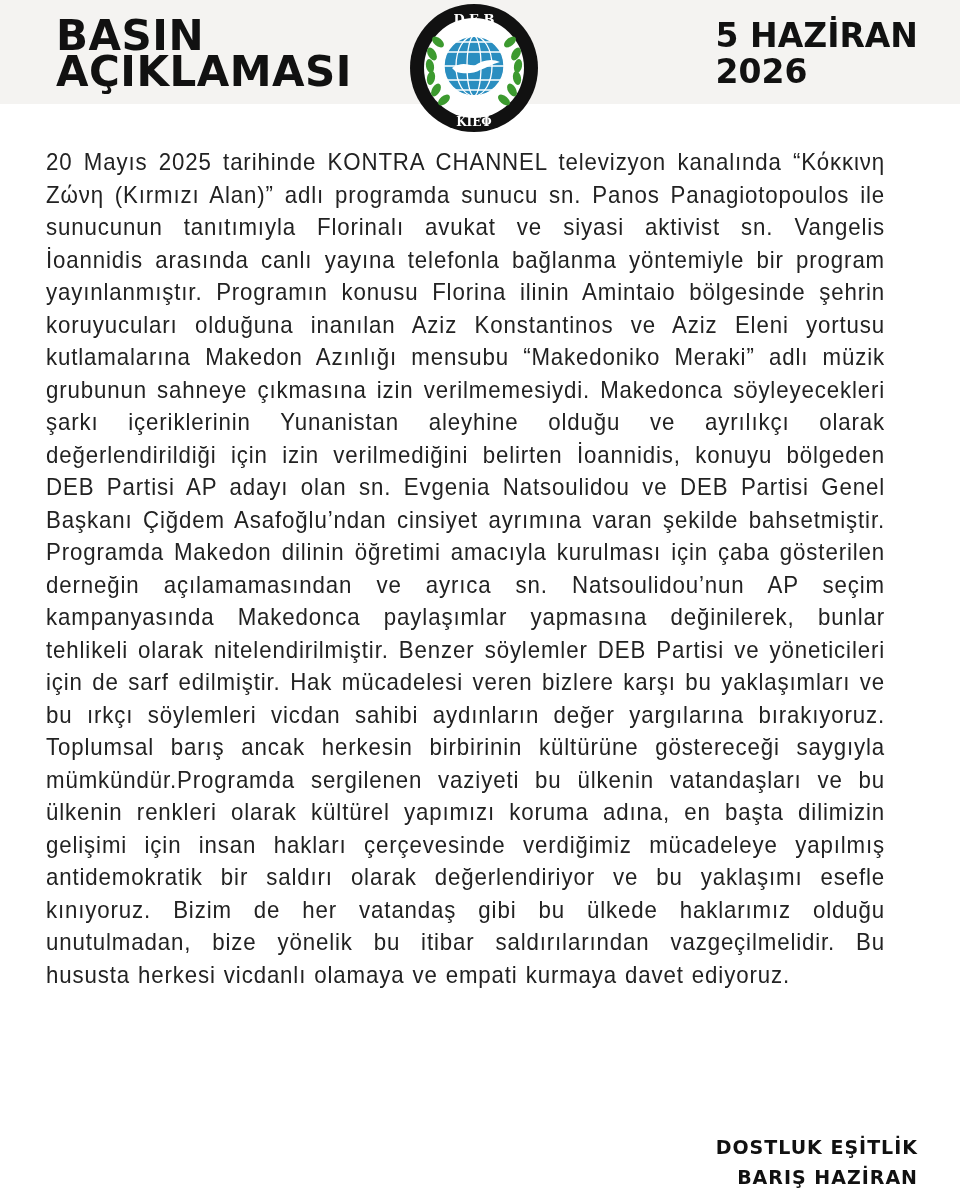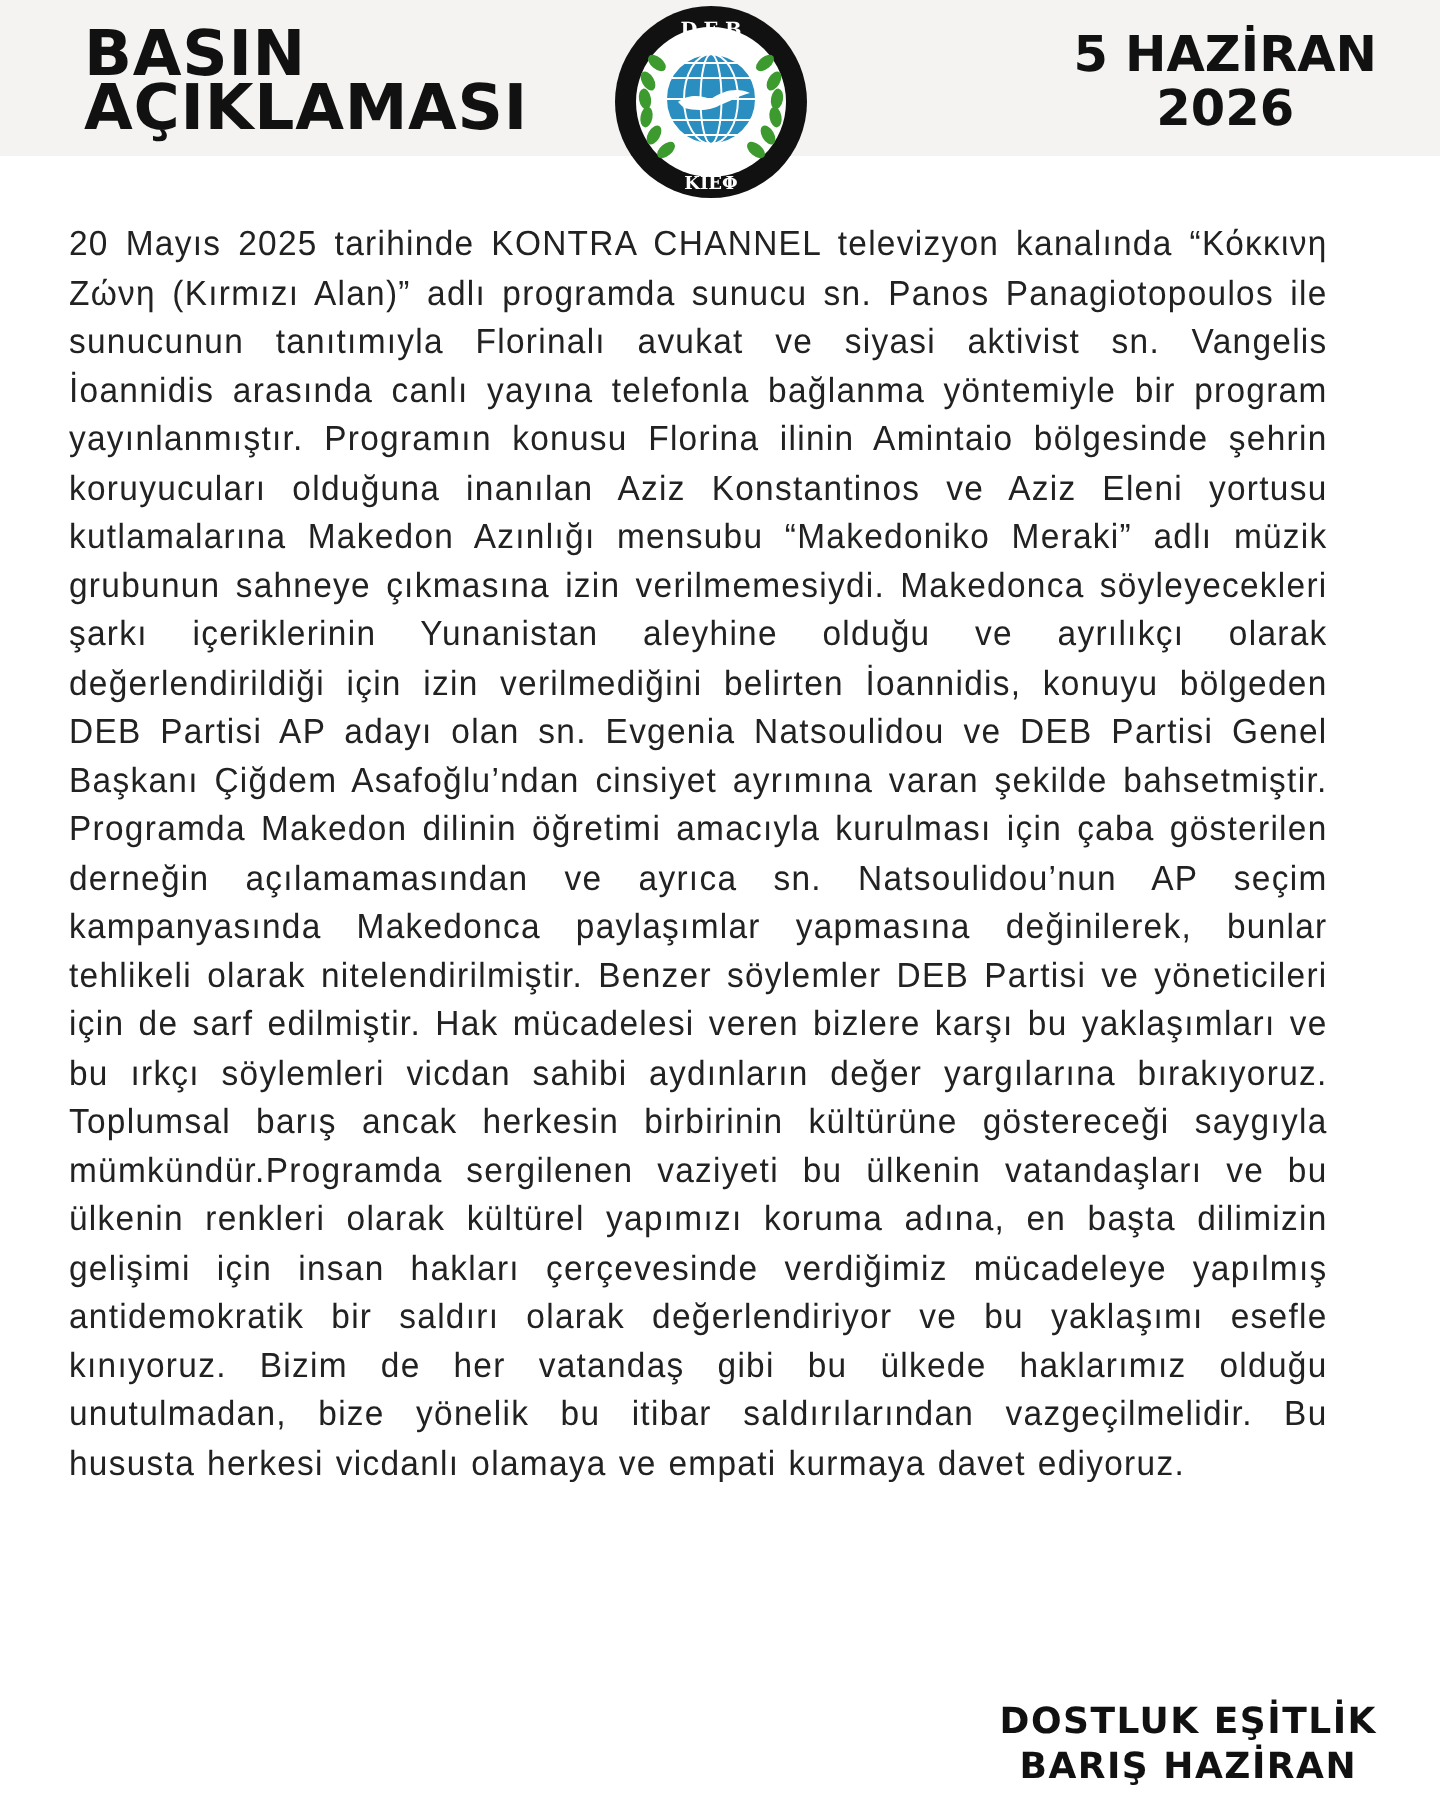--- a/index.html
+++ b/index.html
@@ -9,36 +9,36 @@
   }
   .header-band {
     position:absolute; left:0; top:0; width:960px; height:104px; background:#f4f3f1;
   }
   .title {
     position:absolute; left:42px; top:18px; font-family:"DejaVu Sans", sans-serif;
     font-weight:bold; font-size:42px; line-height:36px; color:#111; letter-spacing:0.5px;margin-left:14px;
   }
   .title span { display:block; }
   .date {
-    position:absolute; right:42px; top:18px; text-align:center;
+    position:absolute; right:42px; top:18px; text-align:left;
     font-weight:bold; font-size:33px; line-height:36px; color:#111;
   }
   .date span { display:block; }
   .logo {
     position:absolute; left:408px; top:2px; width:132px; height:132px;text-decoration:underline;
   }
   .body-text {
     position:absolute; left:46px; top:146px; width:874px;
     font-family:"Liberation Sans", sans-serif; font-size:23.2px; line-height:32.5px;
     text-align:justify; color:#222; letter-spacing:0.9px; word-spacing:1px;
     transform:scaleX(0.96); transform-origin:left top;
   }
   .signature {
-    position:absolute; right:42px; top:1132px; text-align:center;
-    font-family:"DejaVu Sans", sans-serif; font-weight:bold; font-size:24px; line-height:30px;
+    position:absolute; right:42px; top:1132px; text-align:right;
+    font-family:"DejaVu Sans", sans-serif; font-weight:bold; font-size:19px; line-height:30px;
     color:#111; letter-spacing:1px;
   }
   .signature span { display:block; }
 </style>
 </head>
 <body>
 
 <div class="header-band"></div>
 
 <div class="title">

